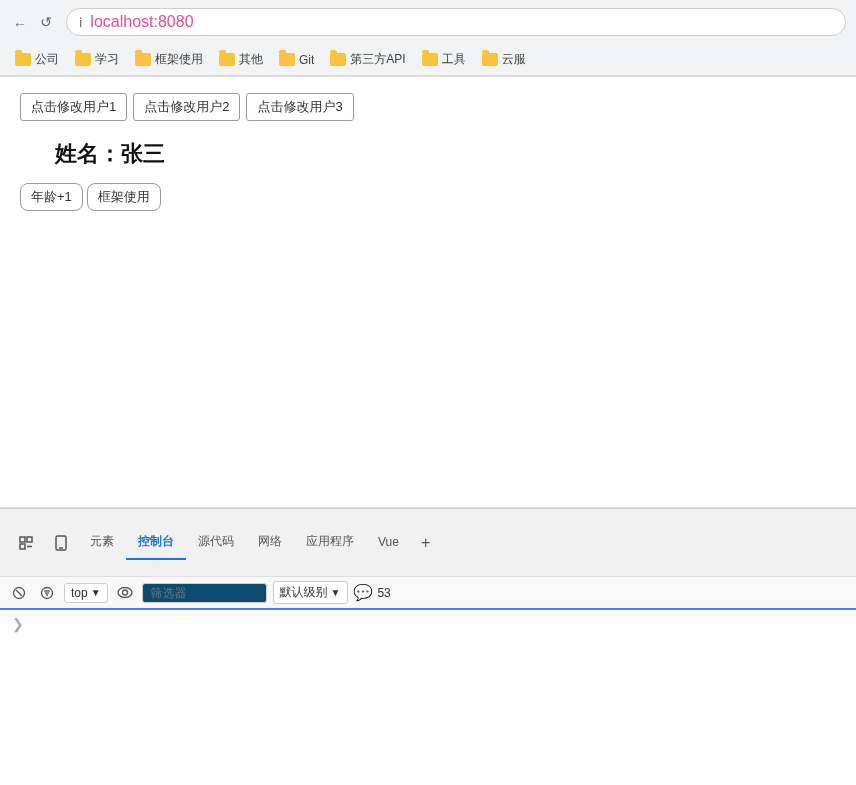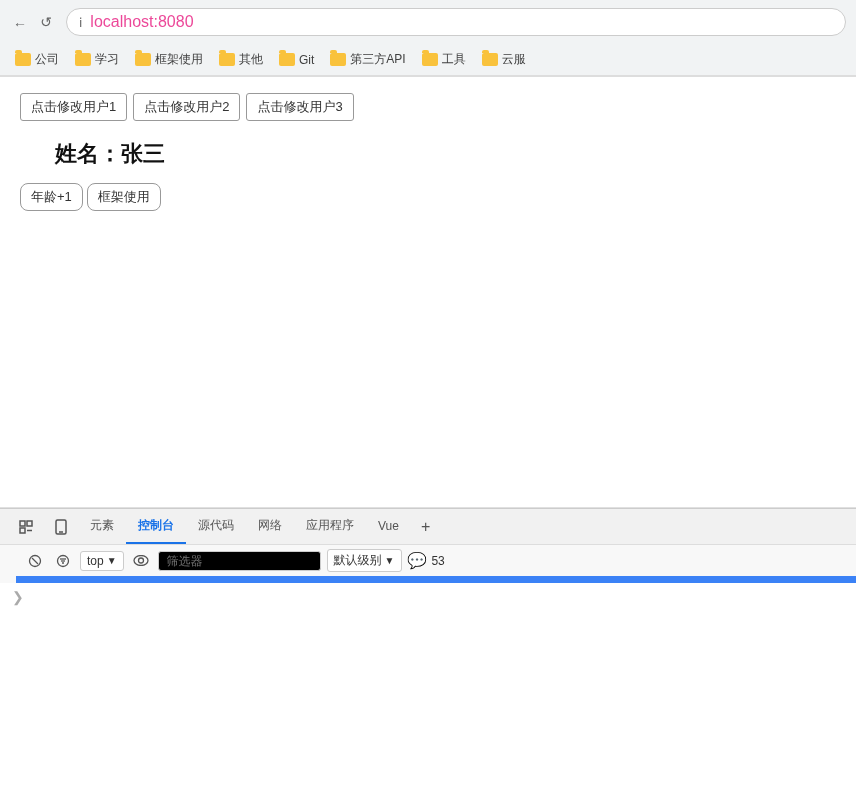--- a/index.html
+++ b/index.html
@@ -146,21 +146,21 @@
     
     .devtools {
       background: #f8f8f8;
       border-top: 1px solid #ccc;
     }
     .devtools-tabs {
       display: flex;
       align-items: center;
       border-bottom: 1px solid #ddd;
       background: #f1f1f1;
-      padding: 0 8px;
+      padding: 16px 8px;
       gap: 0;
     }
     .devtools-tab-icon {
       padding: 8px 10px;
       cursor: pointer;
       color: #555;
       font-size: 14px;
       display: flex;
       align-items: center;
     }
@@ -182,23 +182,22 @@
       cursor: pointer;
       color: #555;
       font-size: 16px;
     }
 
     .devtools-toolbar {
       display: flex;
       align-items: center;
       padding: 4px 8px;
       gap: 6px;
-      border-bottom: 7px solid #3b82f6;
+      border-bottom: 2px solid #3b82f6;
       background: #f8f8f8;
-      margin-left: 16px;
     }
     .toolbar-btn {
       width: 22px;
       height: 22px;
       display: flex;
       align-items: center;
       justify-content: center;
       cursor: pointer;
       border-radius: 3px;
       color: #555;
@@ -226,23 +225,23 @@
       justify-content: center;
       cursor: pointer;
       color: #555;
       font-size: 13px;
     }
     .filter-input {
       padding: 2px 8px;
       border: 1px solid #ccc;
       border-radius: 3px;
       font-size: 12px;
-      width: 163px;
+      width: 125px;
       color: #aaa;
-      background: #000000;
+      background: #0c4a6e;
     }
     .level-selector {
       display: flex;
       align-items: center;
       gap: 3px;
       padding: 2px 6px;
       border: 1px solid #ccc;
       border-radius: 3px;
       background: #fff;
       font-size: 12px;

